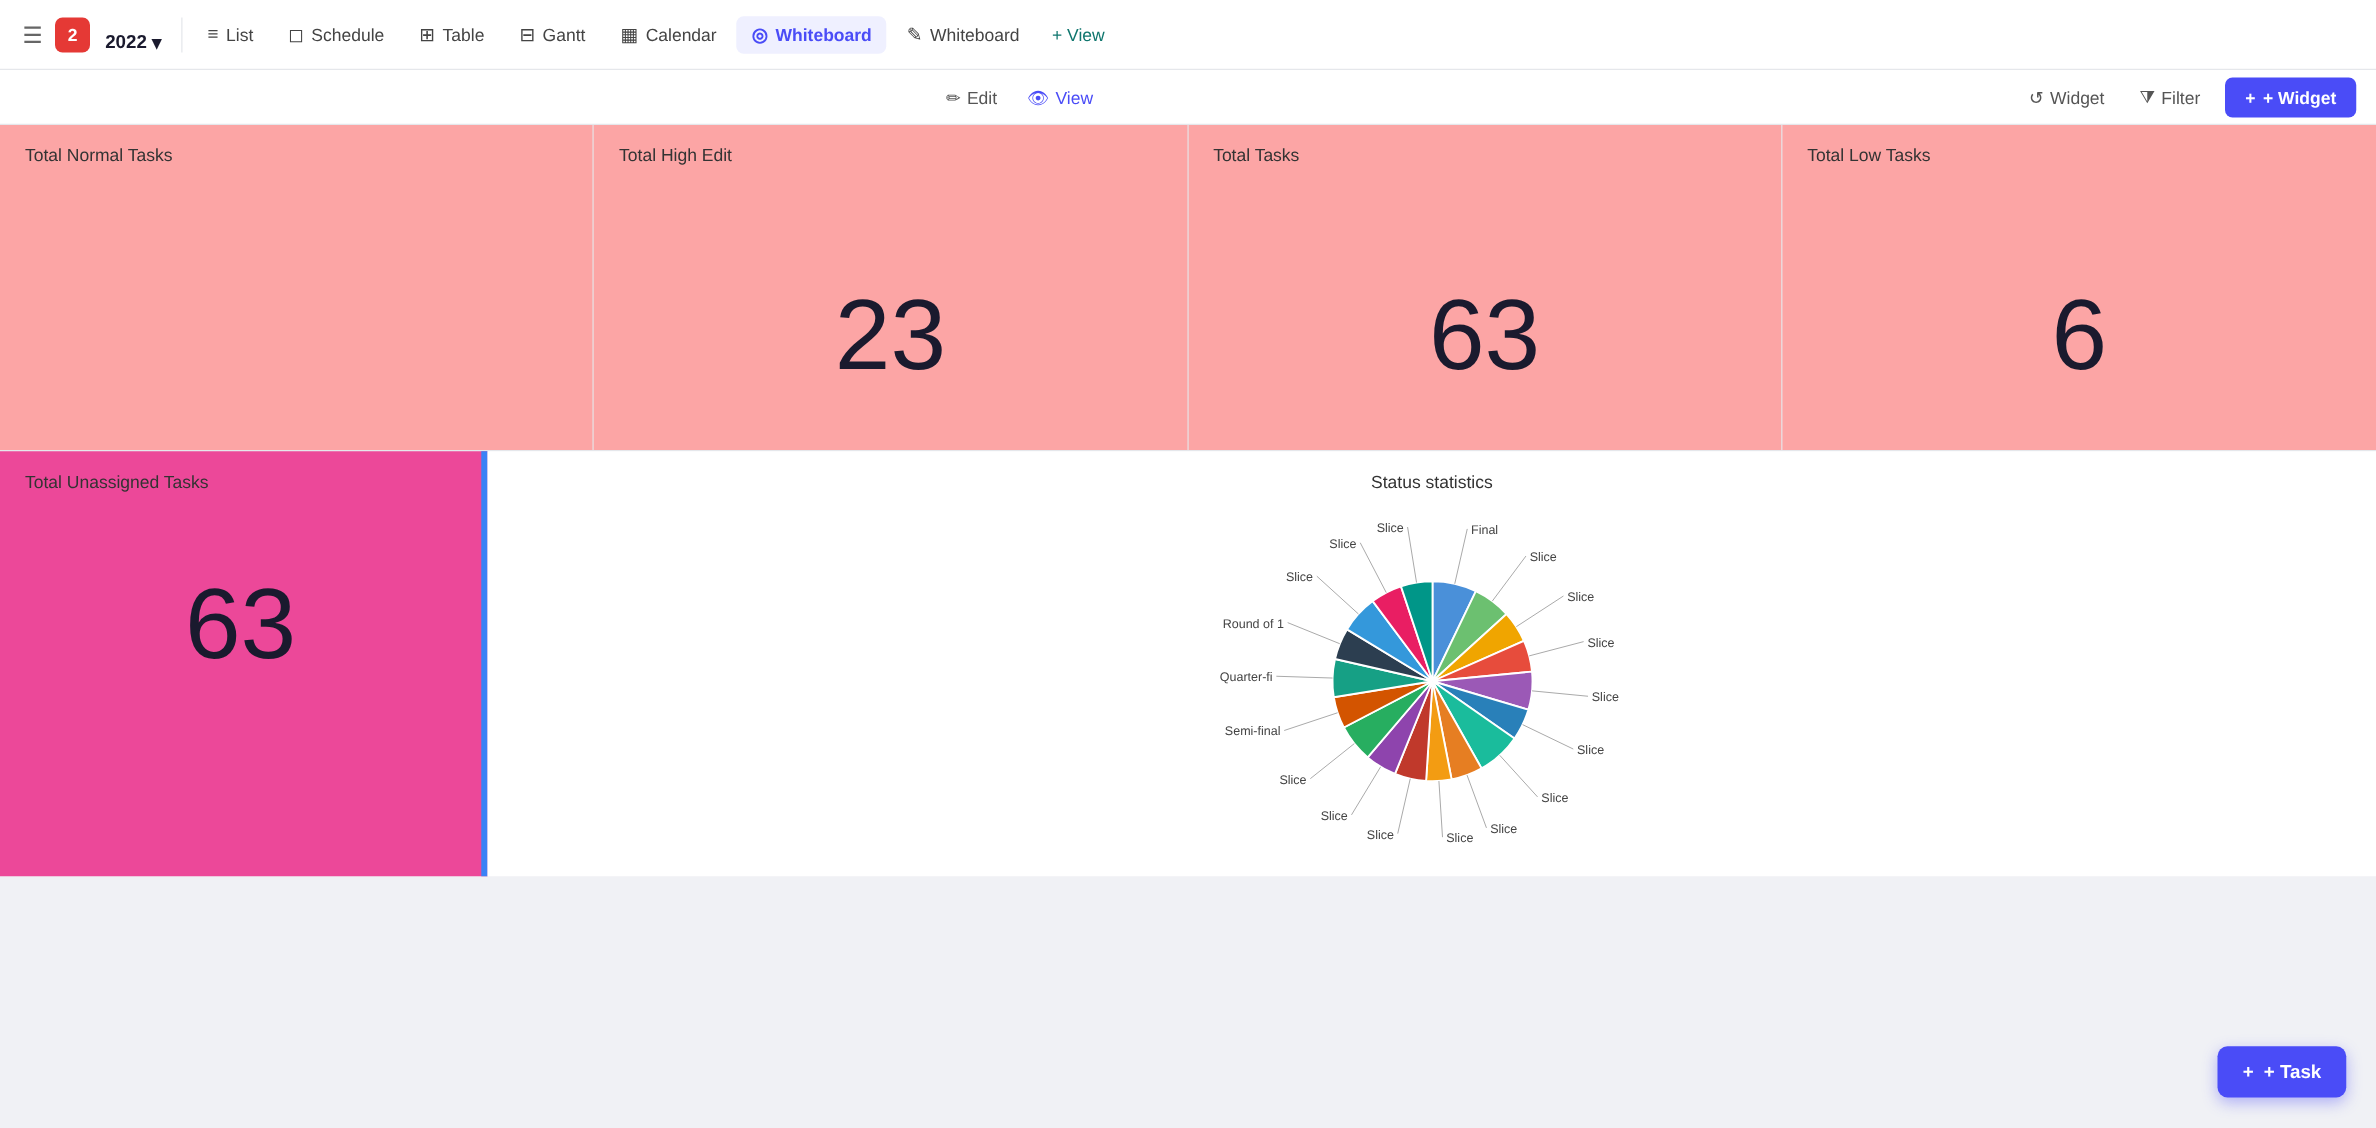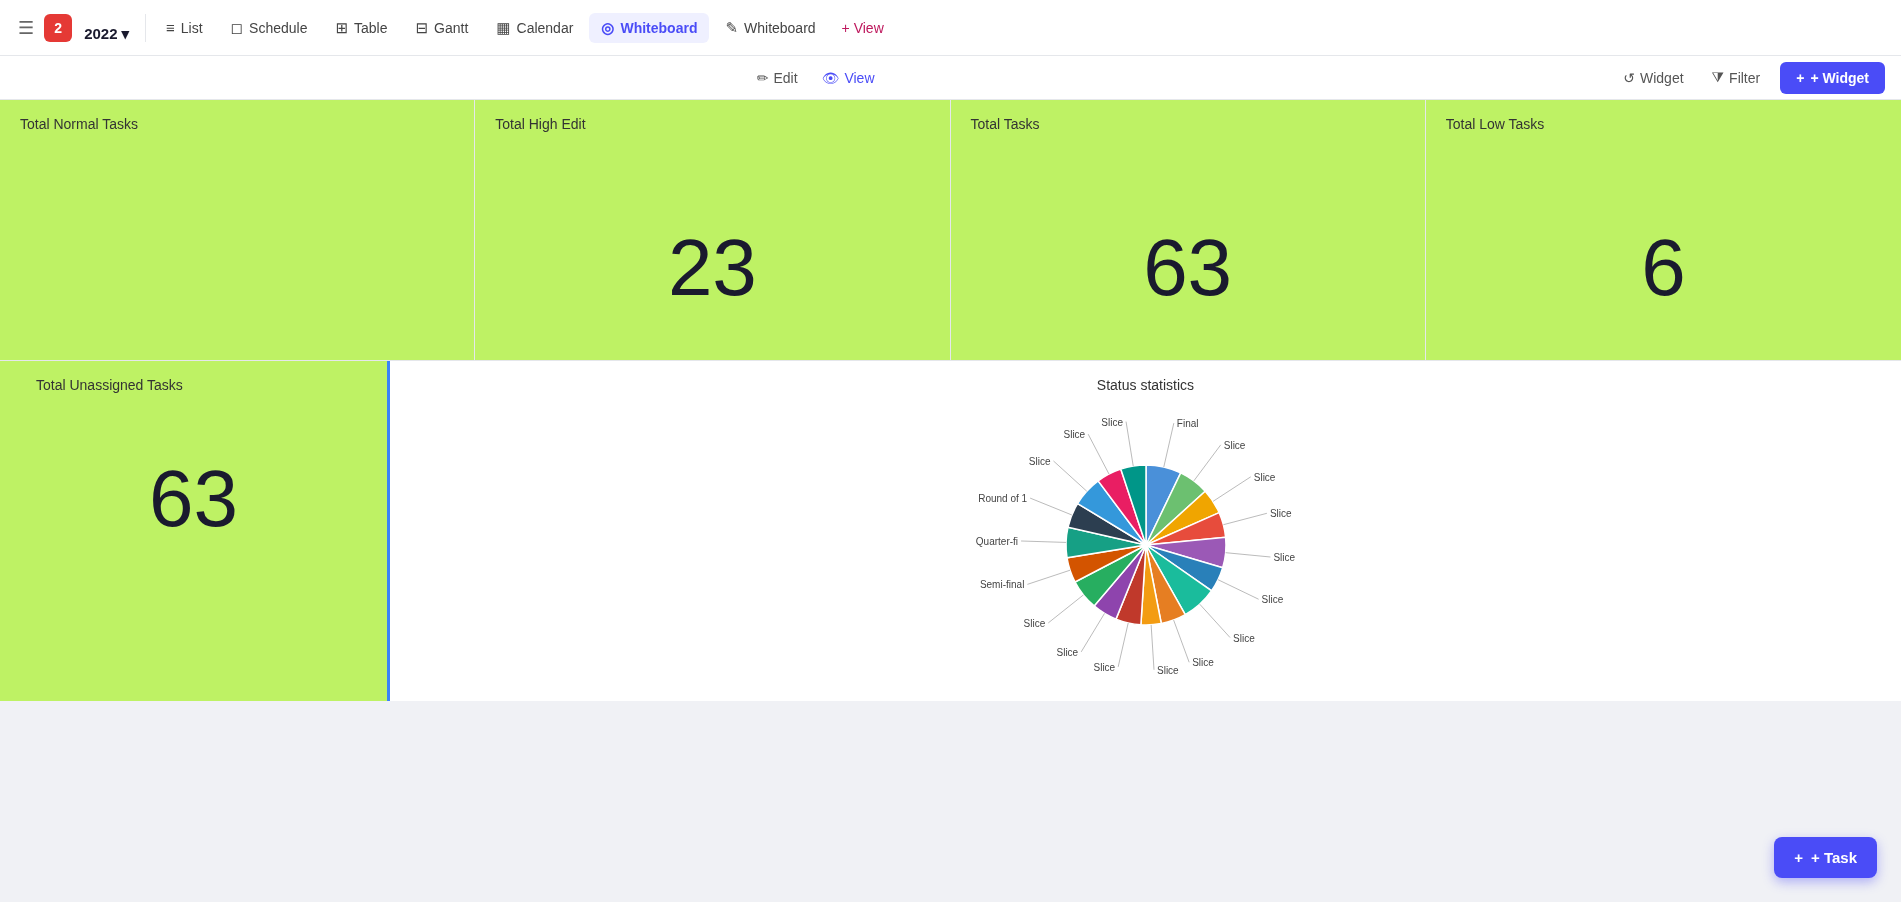--- a/index.html
+++ b/index.html
@@ -24,21 +24,21 @@
     .nav-divider { width: 1px; height: 28px; background: #e5e7eb; margin: 0 4px; }
     .nav-item {
       display: flex; align-items: center; gap: 6px;
       padding: 6px 12px; border-radius: 6px; font-size: 14px;
       color: #444; cursor: pointer; white-space: nowrap;
     }
     .nav-item.active {
       background: #eff0ff; color: #4a4cf7; font-weight: 600;
     }
     .nav-item .icon { font-size: 15px; }
-    .nav-add { display: flex; align-items: center; gap: 4px; padding: 6px 10px; font-size: 14px; color: #be185d; cursor: pointer; }
+    .nav-add { display: flex; align-items: center; gap: 4px; padding: 6px 10px; font-size: 14px; color: #0f766e; cursor: pointer; }
 
     
     .toolbar {
       display: flex; align-items: center; justify-content: space-between;
       background: #fff; border-bottom: 1px solid #e5e7eb;
       padding: 0 16px; height: 44px;
     }
     .toolbar-center { display: flex; align-items: center; gap: 8px; }
     .toolbar-right { display: flex; align-items: center; gap: 12px; }
     .toolbar-btn {
@@ -56,38 +56,38 @@
     .main { padding: 0; background: #f0f1f5; min-height: calc(100vh - 100px); }
 
     
     .stats-grid {
       display: grid;
       grid-template-columns: repeat(4, 1fr);
       gap: 0;
       border-bottom: 1px solid #e5e7eb;
     }
     .stat-card {
-      background: #bef264; padding: 16px 20px 32px;
+      background: #fca5a5; padding: 16px 20px 32px;
       border-right: 1px solid #e5e7eb;
       min-height: 260px;
       display: flex; flex-direction: column;
     }
     .stat-card:last-child { border-right: none; }
     .stat-title { font-size: 14px; color: #333; font-weight: 400; margin-bottom: auto; }
     .stat-value { font-size: 80px; font-weight: 300; color: #1a1a2e; text-align: center; margin-top: auto; line-height: 1; padding: 20px 0; }
 
     
     .bottom-grid {
       display: grid;
       grid-template-columns: 390px 1fr;
       gap: 0;
     }
     .bottom-card {
-      background: #bef264; padding: 16px 36px;
-      border-right: 3px solid #3b82f6;
+      background: #ec4899; padding: 16px 20px;
+      border-right: 5px solid #3b82f6;
       min-height: 340px;
     }
     .bottom-card-title { font-size: 14px; color: #333; font-weight: 400; margin-bottom: 12px; }
     .unassigned-value { font-size: 80px; font-weight: 300; color: #1a1a2e; text-align: center; margin-top: 60px; }
 
     
     .status-card {
       background: #fff; padding: 16px 20px; text-align: center;
     }
 

